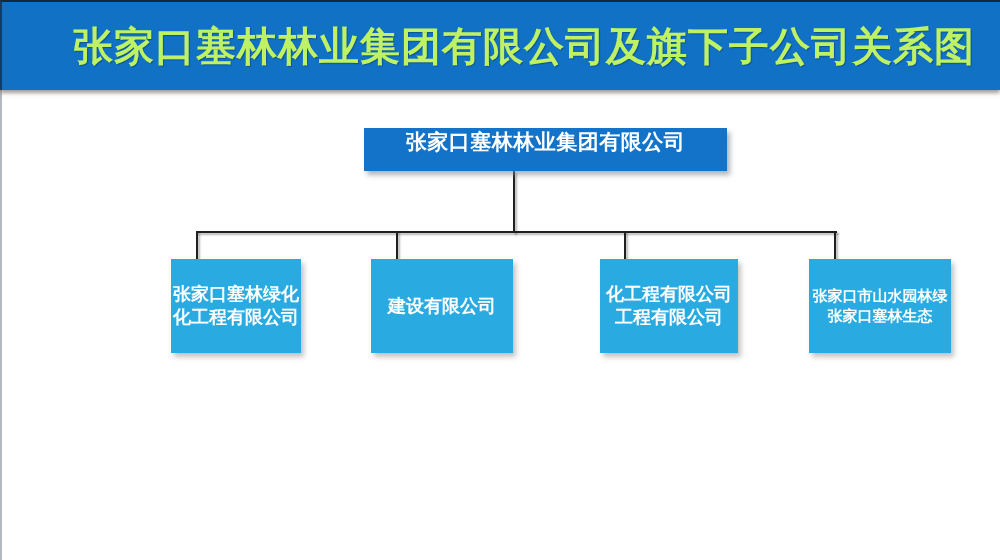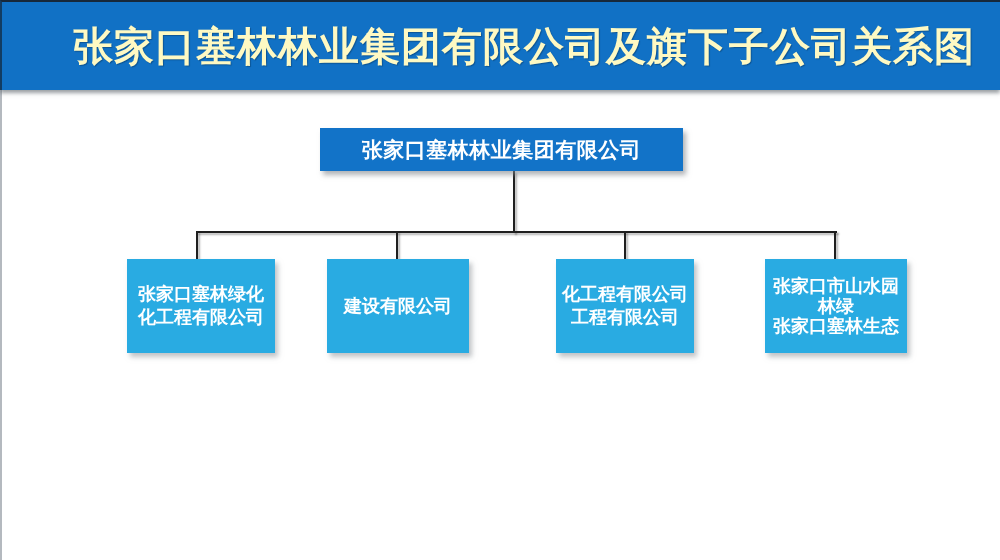--- a/index.html
+++ b/index.html
@@ -17,43 +17,43 @@
     position:absolute;left:0;top:0;width:1000px;height:90px;
     background:#1171c5;
     border-top:2px solid #17283a;border-left:2px solid rgba(20,32,44,.65);
     box-sizing:border-box;
     display:flex;align-items:center;justify-content:center;
     box-shadow:0 3px 4px rgba(70,78,86,.55);
     z-index:3;
   }
   .title-bar h1{
     margin:0;padding-left:46px;
-    color:#fef9c3;font-size:40px;font-weight:bold;letter-spacing:1px;
+    color:#bef264;font-size:40px;font-weight:bold;letter-spacing:1px;
     white-space:nowrap;
     text-shadow:1px 1px 1px rgba(0,0,0,.25);
   }
   
   .node{
-    position:absolute;display:flex;align-items:center;justify-content:center;
-    color:#ffffff;text-align:center;font-weight:bold;z-index:2;
+    position:absolute;display:flex;justify-content:center;
+    color:#ffffff;text-align:center;font-weight:bold;z-index:2;margin-left:44px;
   }
   .root{
     left:320px;top:128px;width:363px;height:43px;
     background:#1273c8;font-size:21px;letter-spacing:.5px;
     box-shadow:3px 4px 5px rgba(125,130,136,.6);
   }
   .child{
     top:259px;height:94px;background:#29abe2;
     flex-direction:column;font-size:18px;line-height:23px;
     box-shadow:3px 4px 5px rgba(140,146,152,.55);
   }
-  .c1{left:127px;width:148px;}
+  .c1{left:127px;width:130px;}
   .c2{left:327px;width:142px;}
   .c3{left:556px;width:138px;}
-  .c4{left:765px;width:142px;font-size:18px;line-height:20px;}
+  .c4{left:765px;width:142px;font-size:15px;line-height:20px;}
   
   .connector{
     position:absolute;background:#1f1f1f;z-index:1;
     box-shadow:2px 2px 2px rgba(0,0,0,.3);
   }
   .v-root{left:513px;top:171px;width:2px;height:62px;}
   .h-main{left:196px;top:231px;width:641px;height:2px;}
   .drop{top:231px;width:2px;height:28px;}
   .d1{left:196px;} .d2{left:396px;} .d3{left:624px;} .d4{left:834px;}
 </style>

